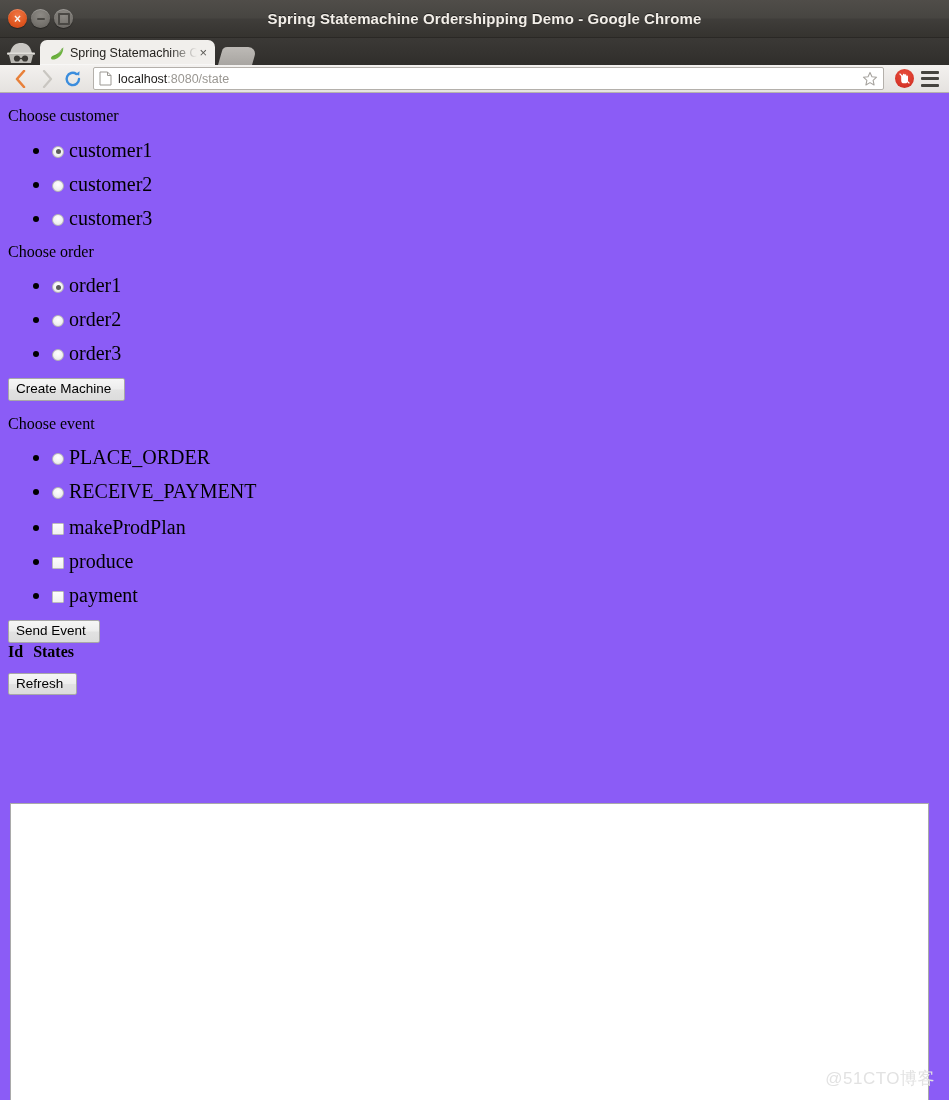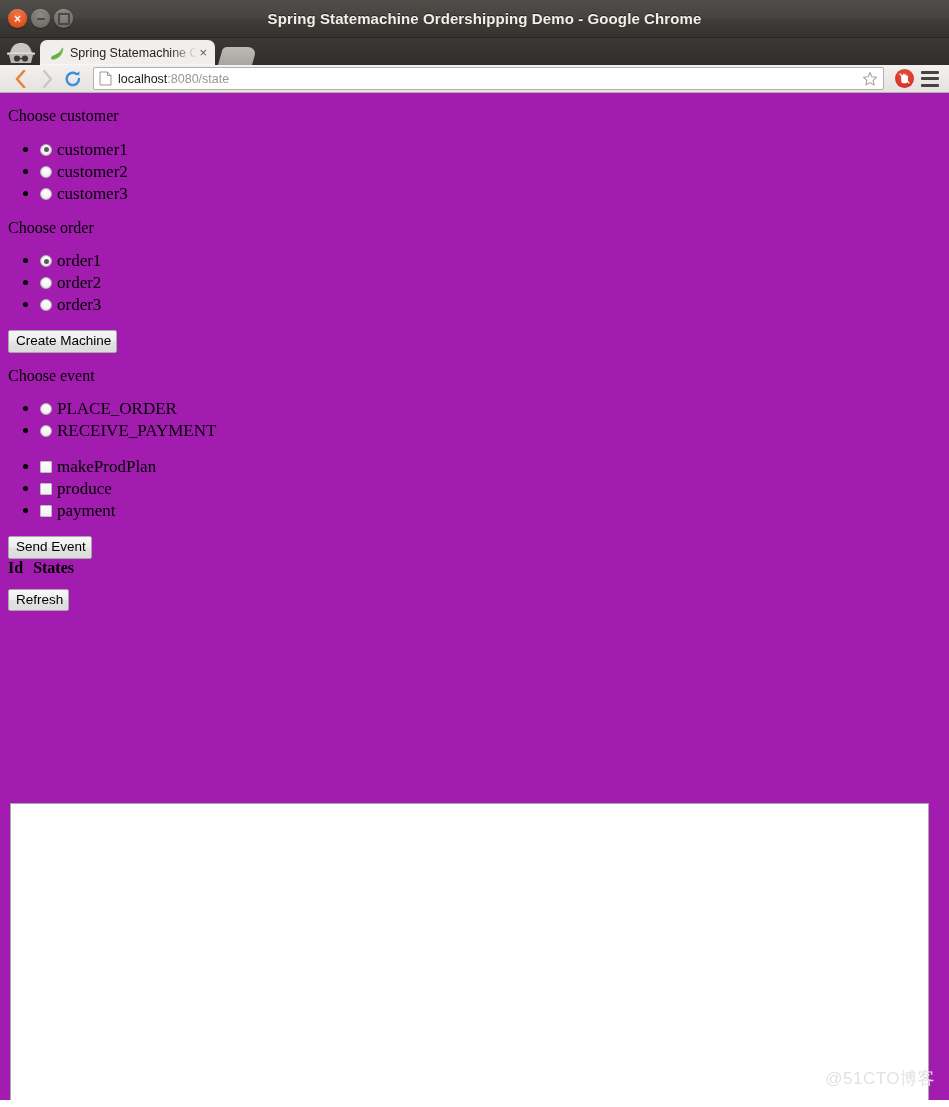--- a/index.html
+++ b/index.html
@@ -228,40 +228,40 @@
     display: block;
     height: 3px;
     background: #46443f;
     border-radius: 1px;
   }
 
   
   .page {
     position: relative;
     padding: 0;
-    background: #a21caf;
+    background: #8b5cf6;
     height: 1007px;
     overflow: hidden;
   }
   .page p.hd {
     margin: 14px 0 14px 8px;
     font-size: 16px;
     color: #000;
     line-height: 1.1;
   }
   ul.opts {
     margin: 14px 0 14px 0;
     padding-left: 40px;
     list-style-type: disc;
   }
   ul.opts li {
-    font-size: 17px;
+    font-size: 20px;
     color: #000;
     line-height: 22px;
-    margin: 0;
+    margin: 12px;
     padding: 0;
   }
   ul.opts li .lbl {
     margin-left: 5px;
     vertical-align: baseline;
   }
 
   
   .radio, .checkbox {
     display: inline-block;
@@ -292,21 +292,21 @@
     border-radius: 1px;
   }
 
   button.htmlbtn {
     font-family: "Liberation Sans", sans-serif;
     font-size: 13.5px;
     color: #000;
     background: linear-gradient(180deg, #f6f6f6 0%, #ededed 48%, #e2e2e2 52%, #dcdcdc 100%);
     border: 1px solid #a8a8a8;
     border-radius: 2px;
-    padding: 2px 5px 3px 7px;
+    padding: 2px 13px 3px 7px;
     margin: 0 0 0 8px;
     line-height: 1.15;
     cursor: default;
   }
 
   .machines-label {
     margin: 16px 0 16px 8px;
     font-size: 16px;
   }
   table.machines {

